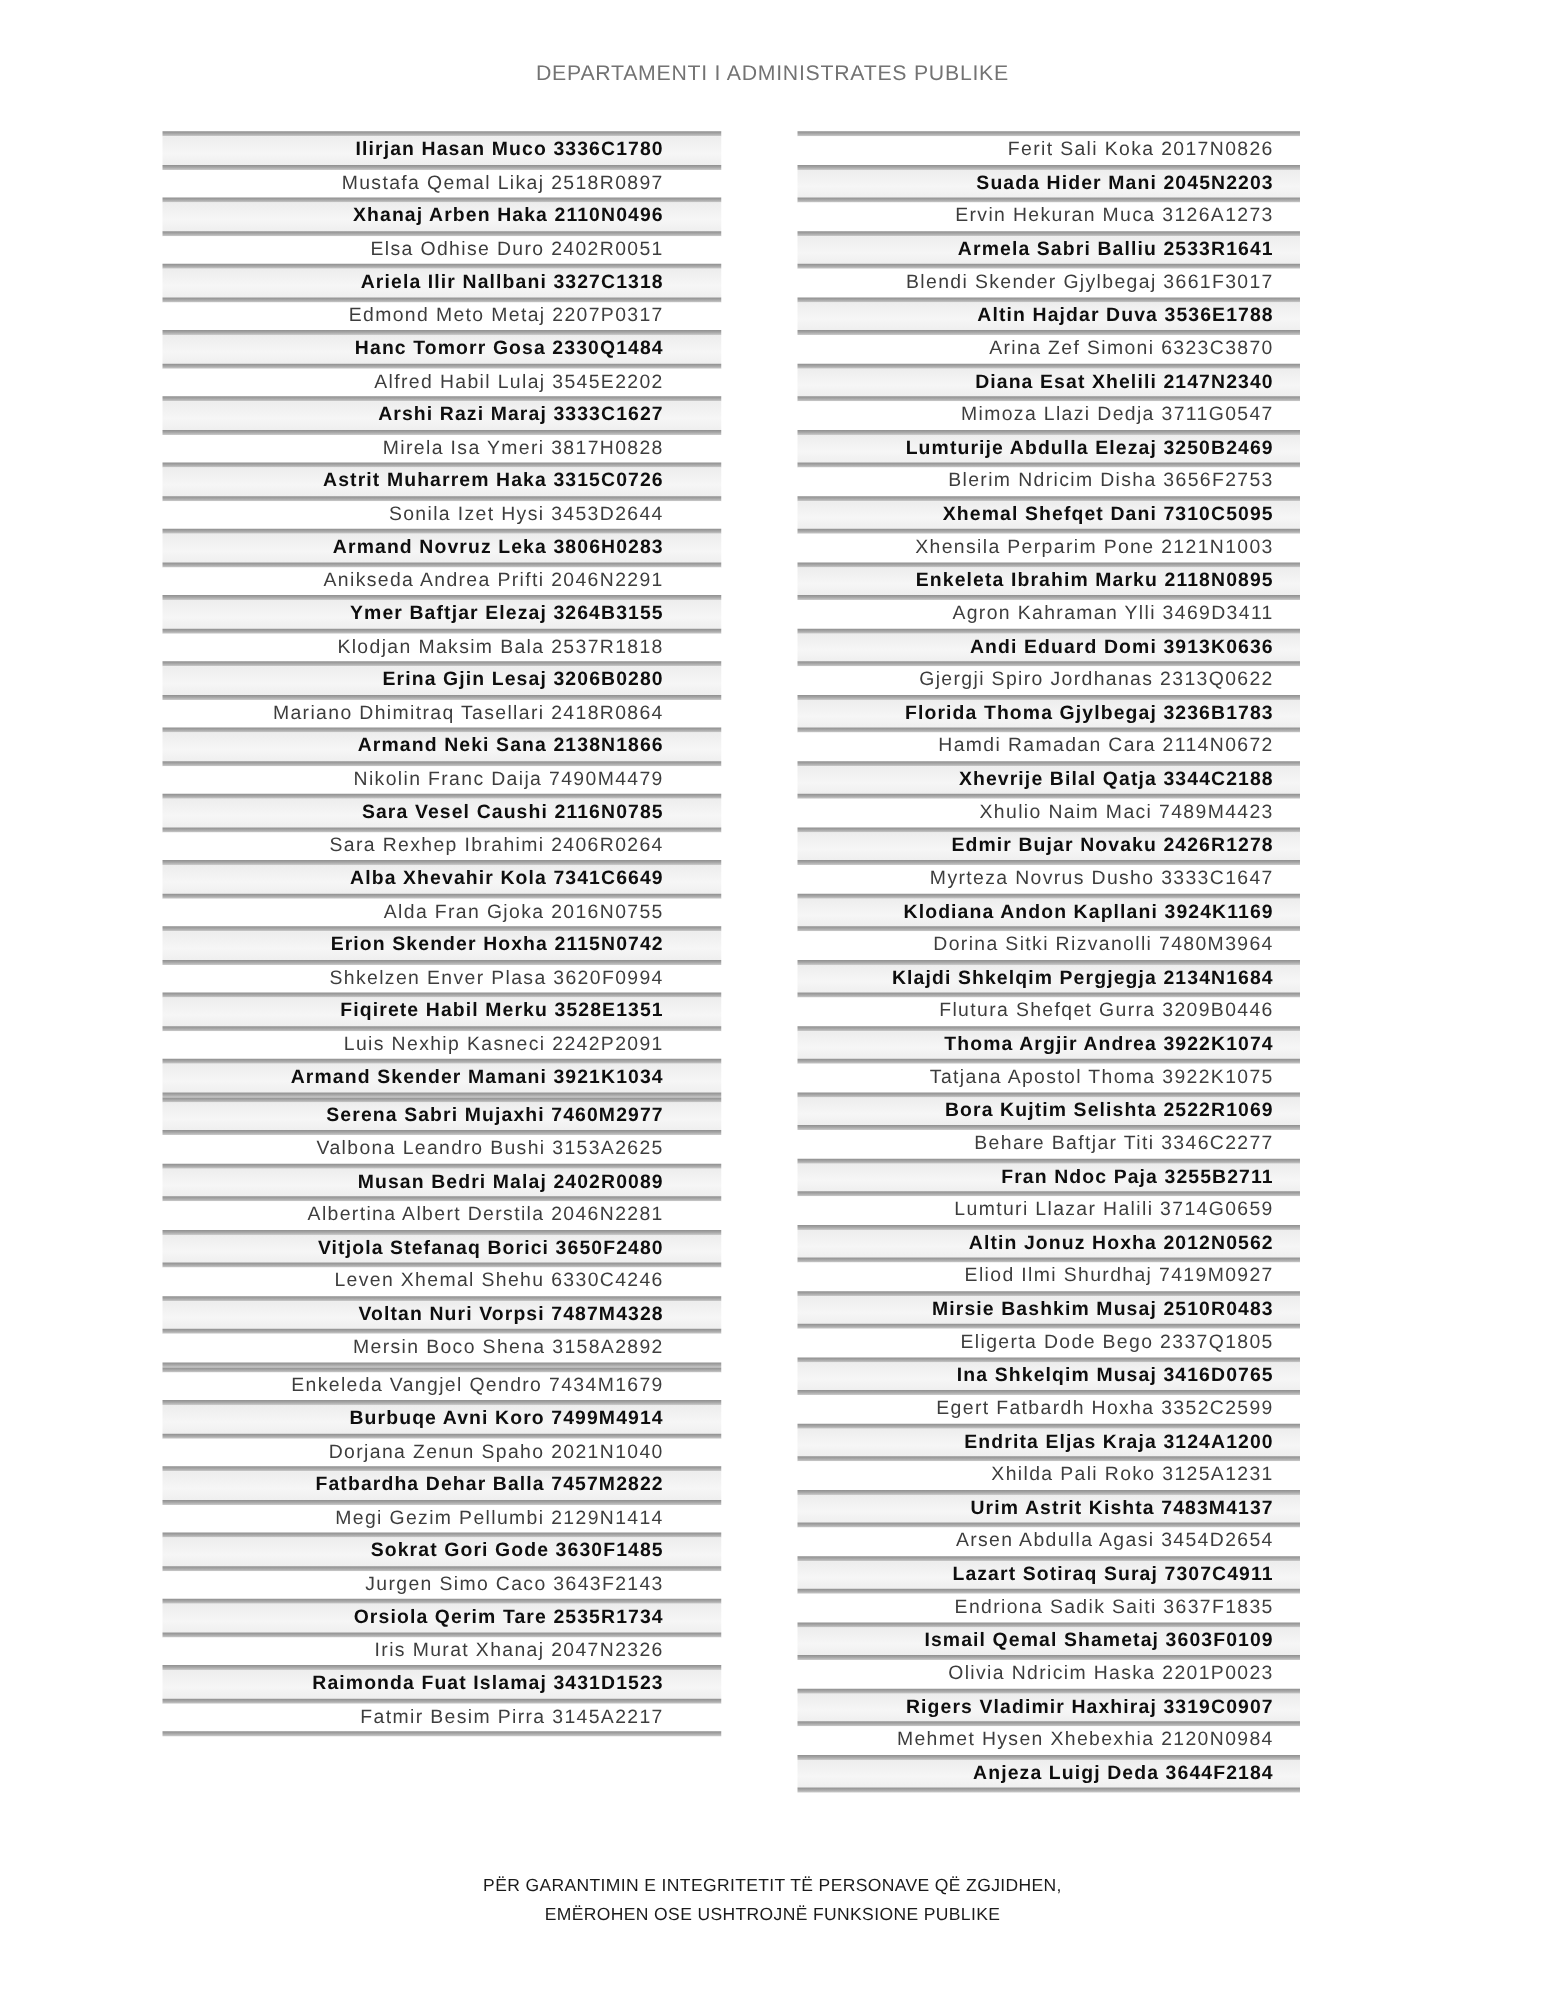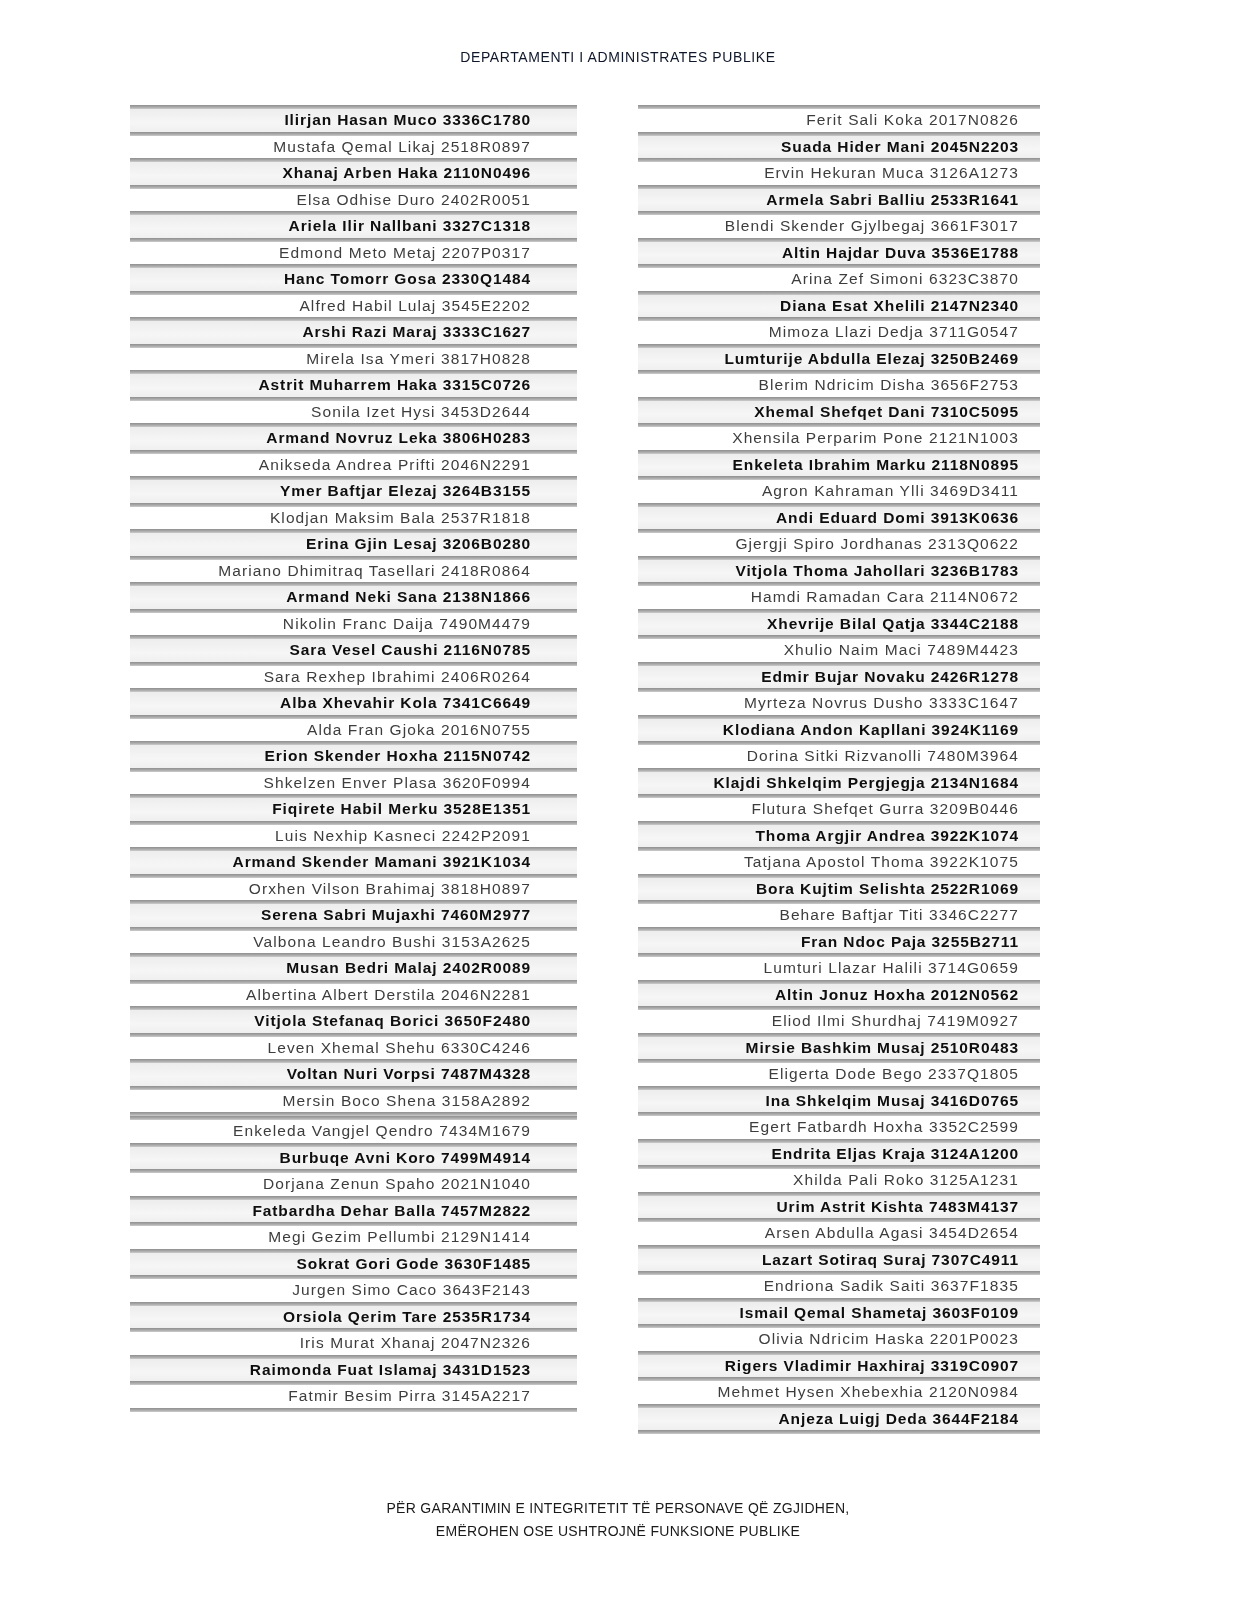--- a/index.html
+++ b/index.html
@@ -14,23 +14,23 @@
     background: #ffffff;
     font-family: "Liberation Sans", "DejaVu Sans", sans-serif;
     overflow: hidden;
   }
   .title {
     position: absolute;
     top: 49px;
     left: 0;
     right: 0;
     text-align: center;
-    font-size: 14px;
+    font-size: 17px;
     letter-spacing: 0.6px;
-    color: #0f172a;
+    color: #737373;
     font-weight: 400;
   }
   .columns {
     position: absolute;
     top: 105px;
     left: 130px;
     display: flex;
   }
   .column {
     display: block;
@@ -133,21 +133,20 @@
         <div class="row shaded"><span>Erion Skender Hoxha 2115N0742</span></div>
         <div class="sep"></div>
         <div class="row"><span>Shkelzen Enver Plasa 3620F0994</span></div>
         <div class="sep"></div>
         <div class="row shaded"><span>Fiqirete Habil Merku 3528E1351</span></div>
         <div class="sep"></div>
         <div class="row"><span>Luis Nexhip Kasneci 2242P2091</span></div>
         <div class="sep"></div>
         <div class="row shaded"><span>Armand Skender Mamani 3921K1034</span></div>
         <div class="sep"></div>
-        <div class="row"><span>Orxhen Vilson Brahimaj 3818H0897</span></div>
         <div class="sep"></div>
         <div class="row shaded"><span>Serena Sabri Mujaxhi 7460M2977</span></div>
         <div class="sep"></div>
         <div class="row"><span>Valbona Leandro Bushi 3153A2625</span></div>
         <div class="sep"></div>
         <div class="row shaded"><span>Musan Bedri Malaj 2402R0089</span></div>
         <div class="sep"></div>
         <div class="row"><span>Albertina Albert Derstila 2046N2281</span></div>
         <div class="sep"></div>
         <div class="row shaded"><span>Vitjola Stefanaq Borici 3650F2480</span></div>
@@ -211,21 +210,21 @@
         <div class="row"><span>Xhensila Perparim Pone 2121N1003</span></div>
         <div class="sep"></div>
         <div class="row shaded"><span>Enkeleta Ibrahim Marku 2118N0895</span></div>
         <div class="sep"></div>
         <div class="row"><span>Agron Kahraman Ylli 3469D3411</span></div>
         <div class="sep"></div>
         <div class="row shaded"><span>Andi Eduard Domi 3913K0636</span></div>
         <div class="sep"></div>
         <div class="row"><span>Gjergji Spiro Jordhanas 2313Q0622</span></div>
         <div class="sep"></div>
-        <div class="row shaded"><span>Vitjola Thoma Jahollari 3236B1783</span></div>
+        <div class="row shaded"><span>Florida Thoma Gjylbegaj 3236B1783</span></div>
         <div class="sep"></div>
         <div class="row"><span>Hamdi Ramadan Cara 2114N0672</span></div>
         <div class="sep"></div>
         <div class="row shaded"><span>Xhevrije Bilal Qatja 3344C2188</span></div>
         <div class="sep"></div>
         <div class="row"><span>Xhulio Naim Maci 7489M4423</span></div>
         <div class="sep"></div>
         <div class="row shaded"><span>Edmir Bujar Novaku 2426R1278</span></div>
         <div class="sep"></div>
         <div class="row"><span>Myrteza Novrus Dusho 3333C1647</span></div>

